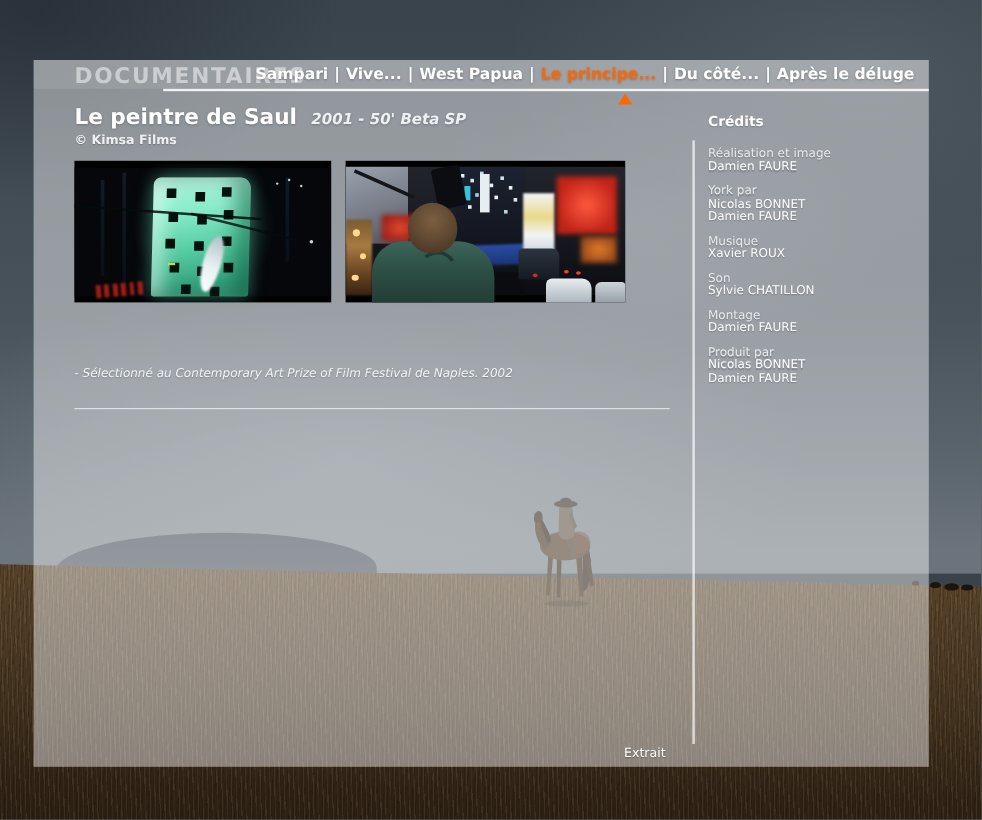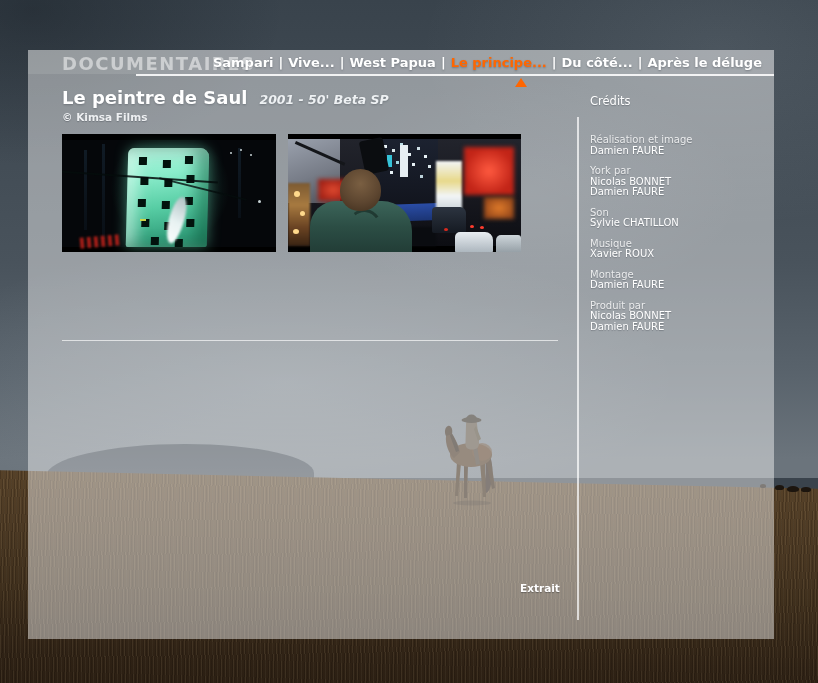--- a/index.html
+++ b/index.html
@@ -144,26 +144,26 @@
   .t2-hoodline{position:absolute;left:58px;top:70px;width:30px;height:34px;
     border-radius:50%;border:3px solid rgba(16,32,28,0.55);border-color:rgba(16,32,28,0.55) transparent transparent transparent;transform:rotate(8deg);}
   
   .desc{position:absolute;left:34px;top:226px;width:508px;
     font-size:10.5px;font-weight:bold;color:#ffffff;line-height:13px;
     text-shadow:0 1px 1px rgba(40,45,55,0.30);}
   .notes{position:absolute;left:34px;top:255px;width:510px;
     font-size:10px;font-style:italic;color:#f2f4f6;line-height:13px;
     text-shadow:0 1px 1px rgba(40,45,55,0.28);}
   .rule{position:absolute;left:34px;top:290px;width:496px;height:1px;background:rgba(255,255,255,0.65);}
-  .extrait{position:absolute;left:492px;top:532px;font-size:10.5px;font-weight:bold;color:#ffffff;
+  .extrait{position:absolute;left:492px;top:572px;font-size:10.5px;font-weight:normal;color:#ffffff;
     text-shadow:0 1px 1px rgba(40,40,40,0.4);cursor:pointer;text-decoration:none;}
   .vdiv{position:absolute;left:549px;top:67px;width:2px;height:503px;background:rgba(255,255,255,0.70);}
   .credits{position:absolute;left:562px;top:44px;width:178px;color:#fff;
     text-shadow:0 1px 1px rgba(40,45,55,0.30);}
-  .chead{font-size:11.5px;font-weight:normal;color:#ffffff;margin-bottom:27px;}
+  .chead{font-size:11.5px;font-weight:bold;color:#ffffff;margin-bottom:16px;}
   .credit{margin-bottom:10px;}
   .role{font-size:10px;color:rgba(255,255,255,0.82);line-height:10.5px;}
   .cname{font-size:10px;font-weight:normal;color:#ffffff;line-height:10.5px;}
 </style>
 </head>
 <body>
 
 <div class="photo">
   <div class="sky"></div>
   <div class="hill"></div>
@@ -253,44 +253,45 @@
       <div class="t2-tail"></div>
       <div class="t2-car"></div>
       <div class="t2-car2"></div>
       <div class="t2-jacket"></div>
       <div class="t2-hoodline"></div>
       <div class="t2-hair"></div>
     </div>
   </div>
 
   <div class="notes">
+    <div>- Sélectionné au Contemporary Art Prize of Film Festival de Naples. 2002</div>
   </div>
   <div class="rule"></div>
 
   <a href="#" class="extrait">Extrait</a>
   <div class="vdiv"></div>
 
   <div class="credits">
     <div class="chead">Crédits</div>
     <div class="credit">
       <div class="role">Réalisation et image</div>
       <div class="cname">Damien FAURE</div>
     </div>
     <div class="credit">
       <div class="role">York par</div>
       <div class="cname">Nicolas BONNET</div>
       <div class="cname">Damien FAURE</div>
     </div>
     <div class="credit">
+      <div class="role">Musique</div>
+      <div class="cname">Xavier ROUX</div>
+    </div>
+    <div class="credit">
       <div class="role">Son</div>
       <div class="cname">Sylvie CHATILLON</div>
-    </div>
-    <div class="credit">
-      <div class="role">Musique</div>
-      <div class="cname">Xavier ROUX</div>
     </div>
     <div class="credit">
       <div class="role">Montage</div>
       <div class="cname">Damien FAURE</div>
     </div>
     <div class="credit">
       <div class="role">Produit par</div>
       <div class="cname">Nicolas BONNET</div>
       <div class="cname">Damien FAURE</div>
     </div>

